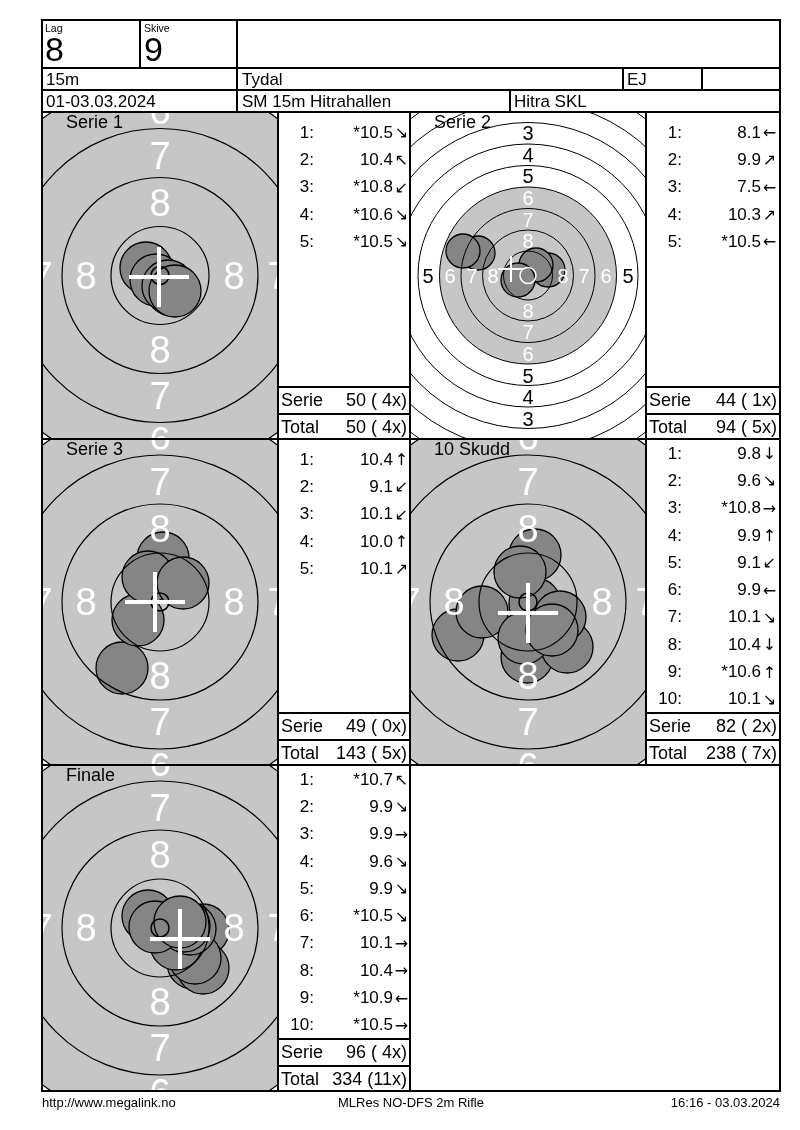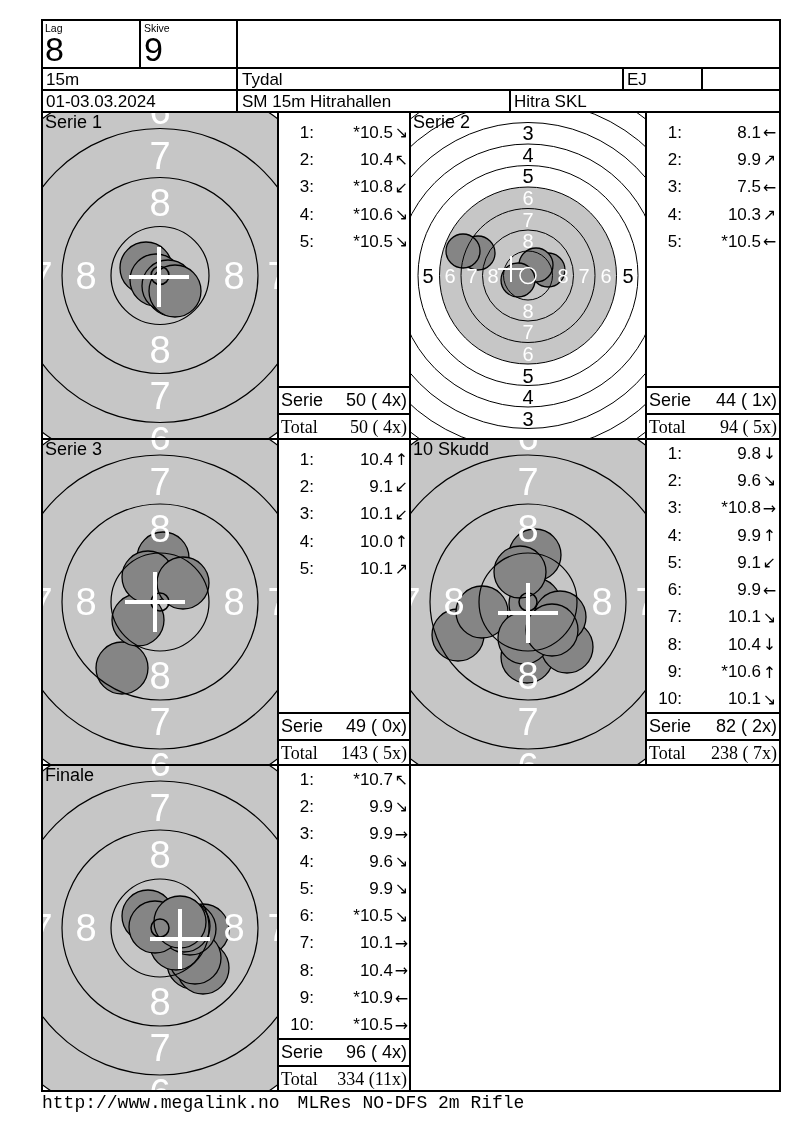--- a/index.html
+++ b/index.html
@@ -1,35 +1,35 @@
 <!DOCTYPE html>
 <html><head>
 <meta charset="utf-8">
 <style>
   html,body{margin:0;padding:0;background:#fff;}
   *{box-sizing:border-box;}
   .page{position:relative;width:800px;height:1130px;background:#fff;overflow:hidden;
         font-family:"Liberation Sans",sans-serif;color:#000;}
   .abs{position:absolute;}
   .hl,.vl{position:absolute;background:#000;z-index:6;}
-  .panel-title{position:absolute;font-size:18px;line-height:18px;z-index:4;}
+  .panel-title{position:absolute;font-size:18px;line-height:18px;z-index:4;margin-left:21px;}
   .score-col{position:absolute;z-index:3;background:transparent;}
   .shots-wrap{overflow:hidden;}
   .shot-row{display:flex;align-items:center;height:27.3px;font-size:17px;}
   .sn{width:36px;text-align:right;}
   .sv{width:79px;text-align:right;}
   .sa{width:17px;text-align:center;font-size:16px;font-family:"DejaVu Sans",sans-serif;}
   .srow{display:flex;justify-content:space-between;align-items:center;height:27px;
         border-top:2px solid #000;font-size:18px;padding:0 3px;}
-  .srow.total{height:26px;font-family:Liberation Serif, serif;}
+  .srow.total{height:26px;}
   .hdr-small{font-size:10.5px;line-height:11px;}
   .hdr-big{font-size:34px;line-height:34px;}
   .hdr-name{font-size:32px;line-height:34px;}
   .hdr-mid{font-size:17px;line-height:17px;}
-  .foot{font-size:18px;line-height:14px;font-family:Liberation Mono, monospace;}
+  .foot{font-size:13px;line-height:14px;}
   svg{position:absolute;z-index:2;}
   svg text{font-family:"Liberation Sans",sans-serif;}
 </style>
 </head>
 <body>
 
 <div class="page">
 
   <div class="abs hdr-small" style="left:45px;top:23px">Lag</div>
   <div class="abs hdr-big" style="left:45px;top:32px">8</div>
@@ -445,13 +445,14 @@
         </div>
         <div class="srow total">
           <div>Total</div>
           <div>334 (11x)</div>
         </div>
       </div>
     </div>
 
   <div class="abs foot" style="left:42px;top:1096px">http://www.megalink.no</div>
   <div class="abs foot" style="left:42px;top:1096px;width:738px;text-align:center">MLRes NO-DFS 2m Rifle</div>
+  <div class="abs foot" style="left:42px;top:1096px;width:738px;text-align:right">16:16 - 03.03.2024</div>
 </div>
 
 </body></html>

